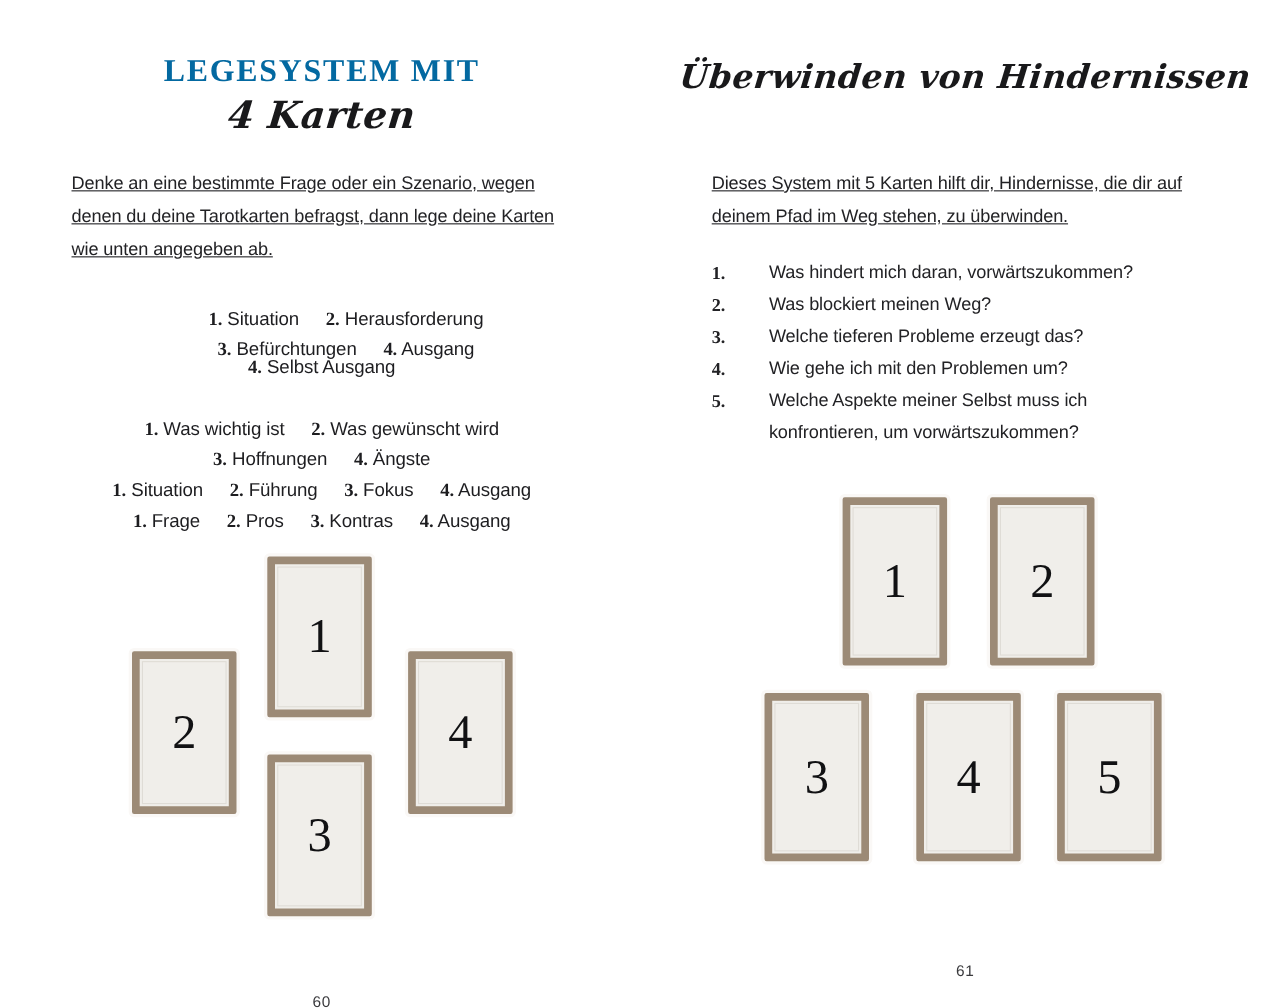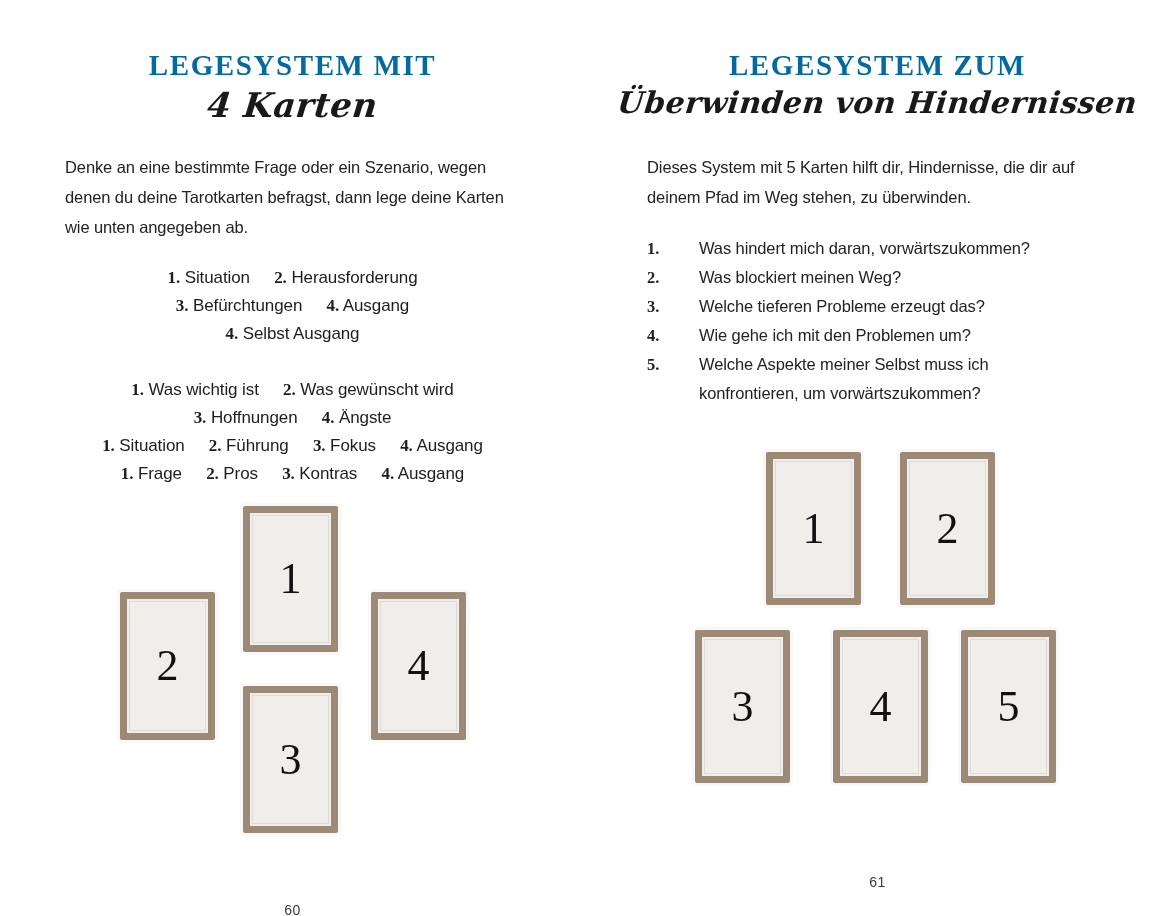--- a/index.html
+++ b/index.html
@@ -54,20 +54,21 @@
   }
   .heading-script.smaller { font-size: 30px; }
 
   
   .para {
     position: absolute;
     font-size: 16.5px;
     line-height: 30px;
     color: #222225;
     letter-spacing: -0.1px;
+    text-decoration: underline;
   }
 
   
   .spread-list {
     position: absolute;
     left: 0;
     width: 585px;
     text-align: center;
     font-size: 17px;
     line-height: 28px;
@@ -148,21 +149,21 @@
 
 <div class="page left">
 
   <div class="heading-block" style="top:50px;">
     <div class="heading-serif">LEGESYSTEM MIT</div>
     <div class="heading-script" style="margin-top:4px;">4 Karten</div>
   </div>
 
   <div class="para" style="left:65px; top:152px; width:452px;">Denke an eine bestimmte Frage oder ein Szenario, wegen denen du deine Tarotkarten befragst, dann lege deine Karten wie unten angegeben ab.</div>
 
-  <div class="spread-list" style="top:264px;">
+  <div class="spread-list" style="top:276px;padding-left:22px;">
     <div class="row">
       <span class="num">1.</span>
       <span>Situation</span>
       <span class="gap"></span>
       <span class="num">2.</span>
       <span>Herausforderung</span>
     </div>
     <div class="row">
       <span class="num">3.</span>
       <span>Befürchtungen</span>
@@ -244,21 +245,20 @@
     <span class="inner-rule"></span>
     <span class="cnum">4</span>
   </div>
 
   <div class="folio" style="top:902px;">60</div>
 </div>
 
 <div class="page right">
 
   <div class="heading-block" style="top:50px;">
-    <div class="heading-serif">LEGESYSTEM ZUM</div>
     <div class="heading-script smaller" style="margin-top:4px;">Überwinden von Hindernissen</div>
   </div>
 
   <div class="para" style="left:62px; top:152px; width:468px;">Dieses System mit 5 Karten hilft dir, Hindernisse, die dir auf deinem Pfad im Weg stehen, zu überwinden.</div>
 
   <div class="qlist" style="left:62px; top:234px; width:470px;">
     <div class="qrow">
       <span class="qnum">1.</span>
       <span class="qtext">Was hindert mich daran, vorwärtszukommen?</span>
     </div>

